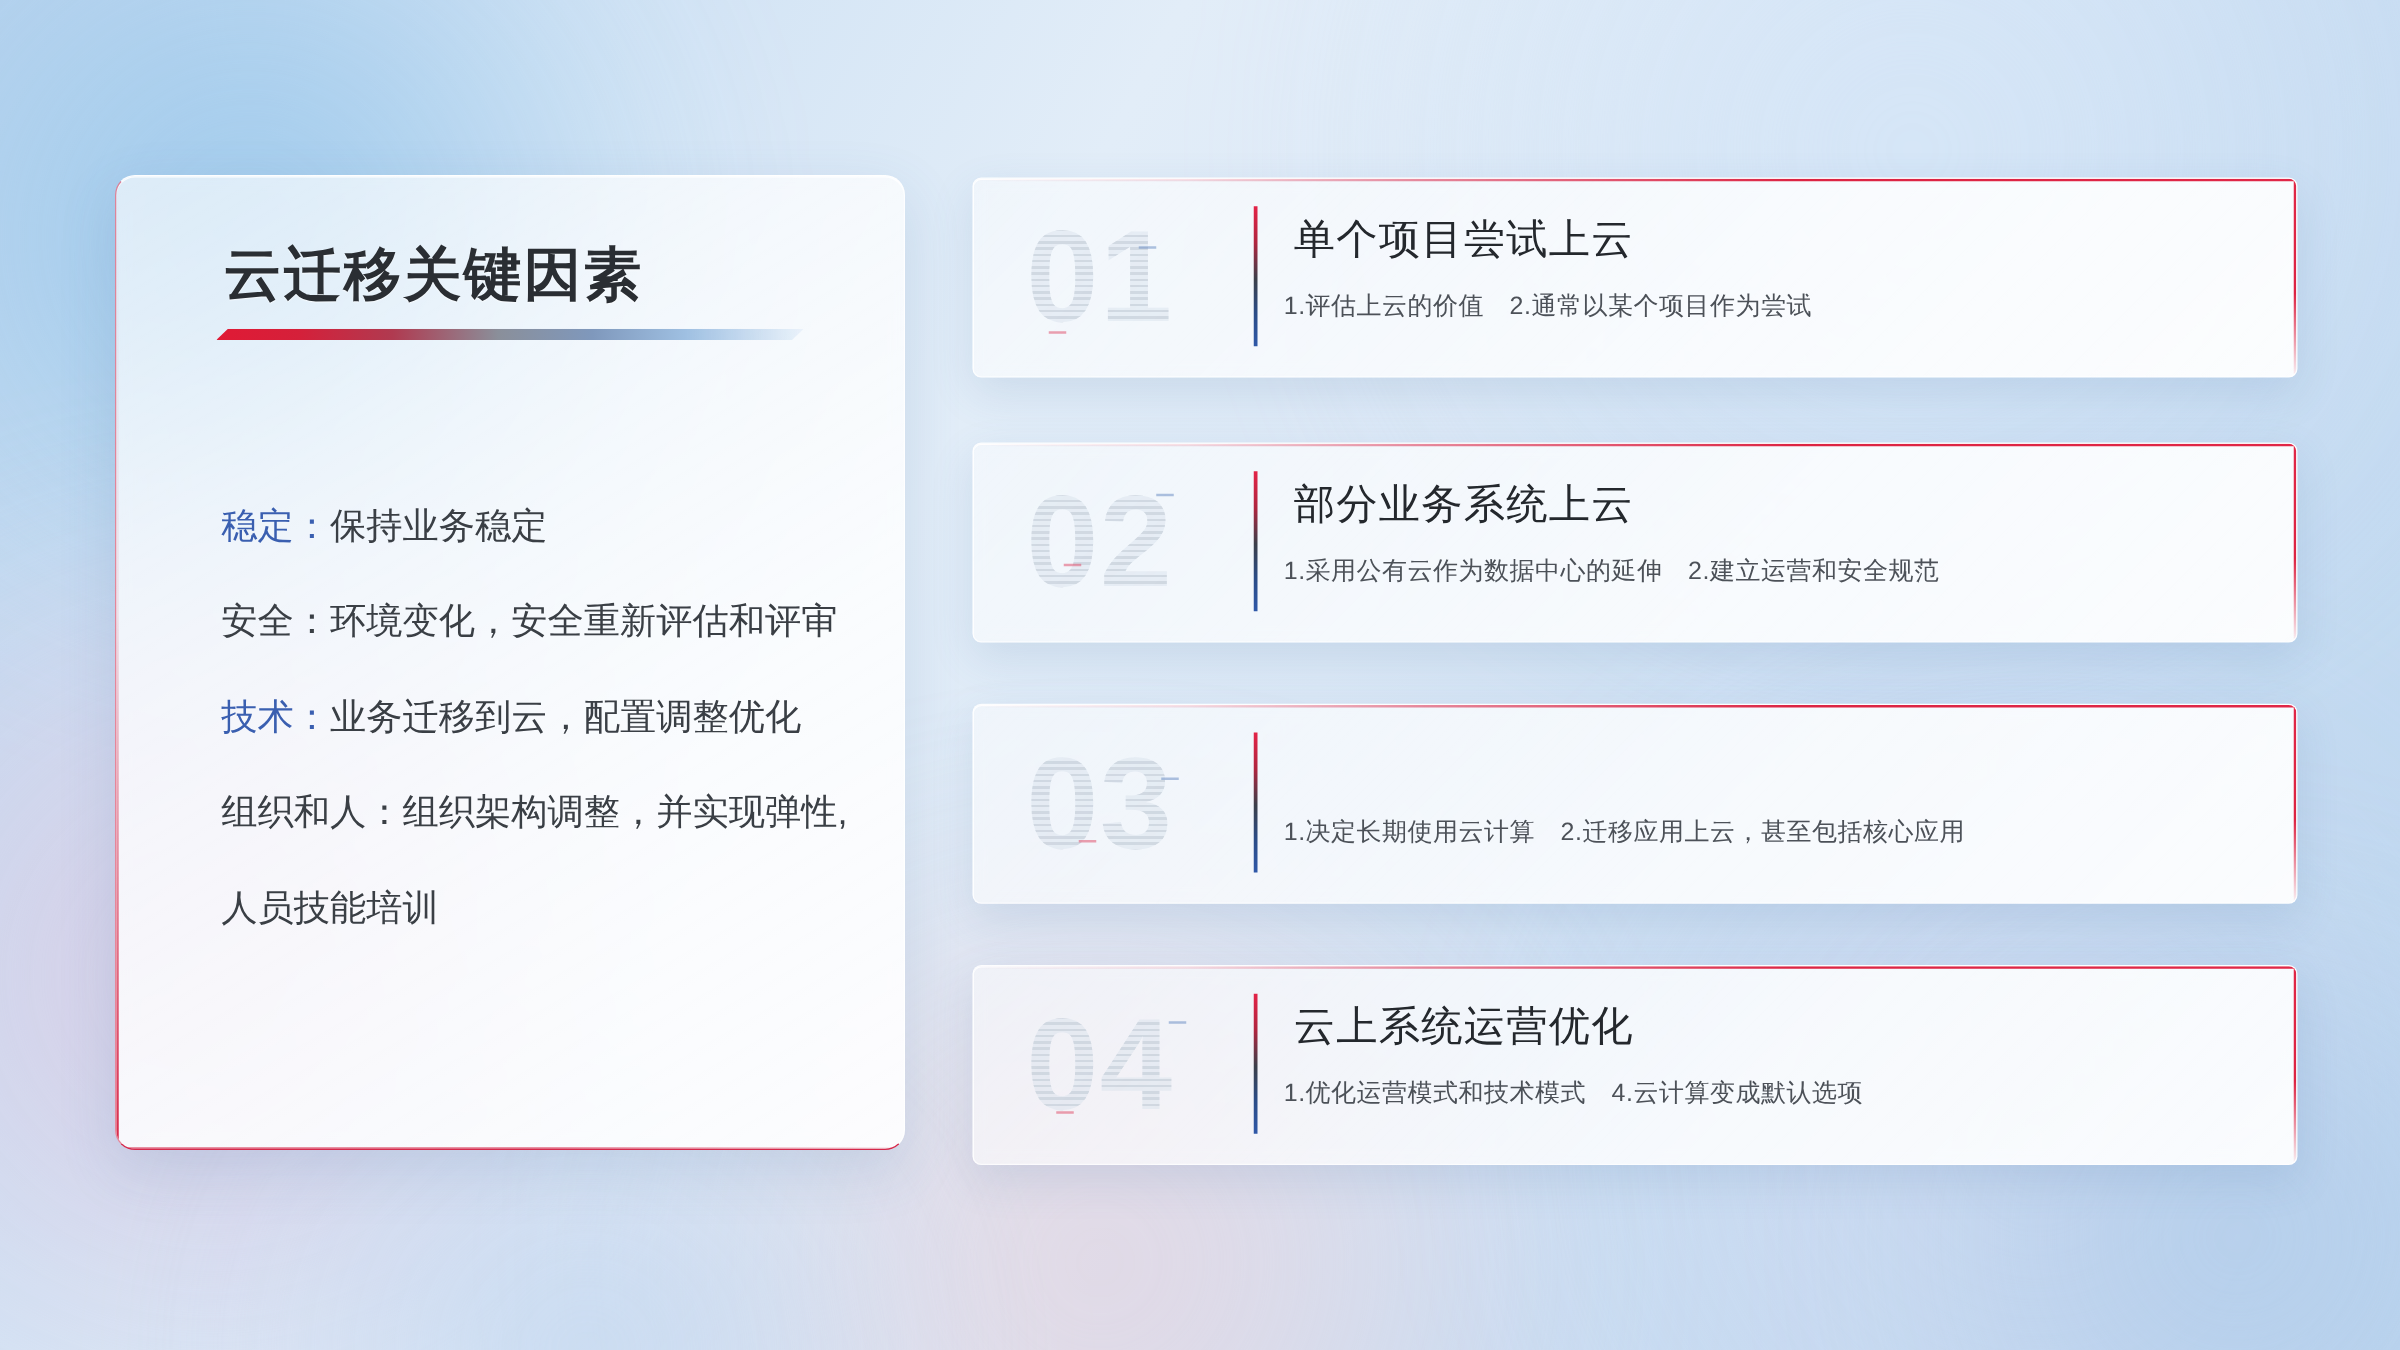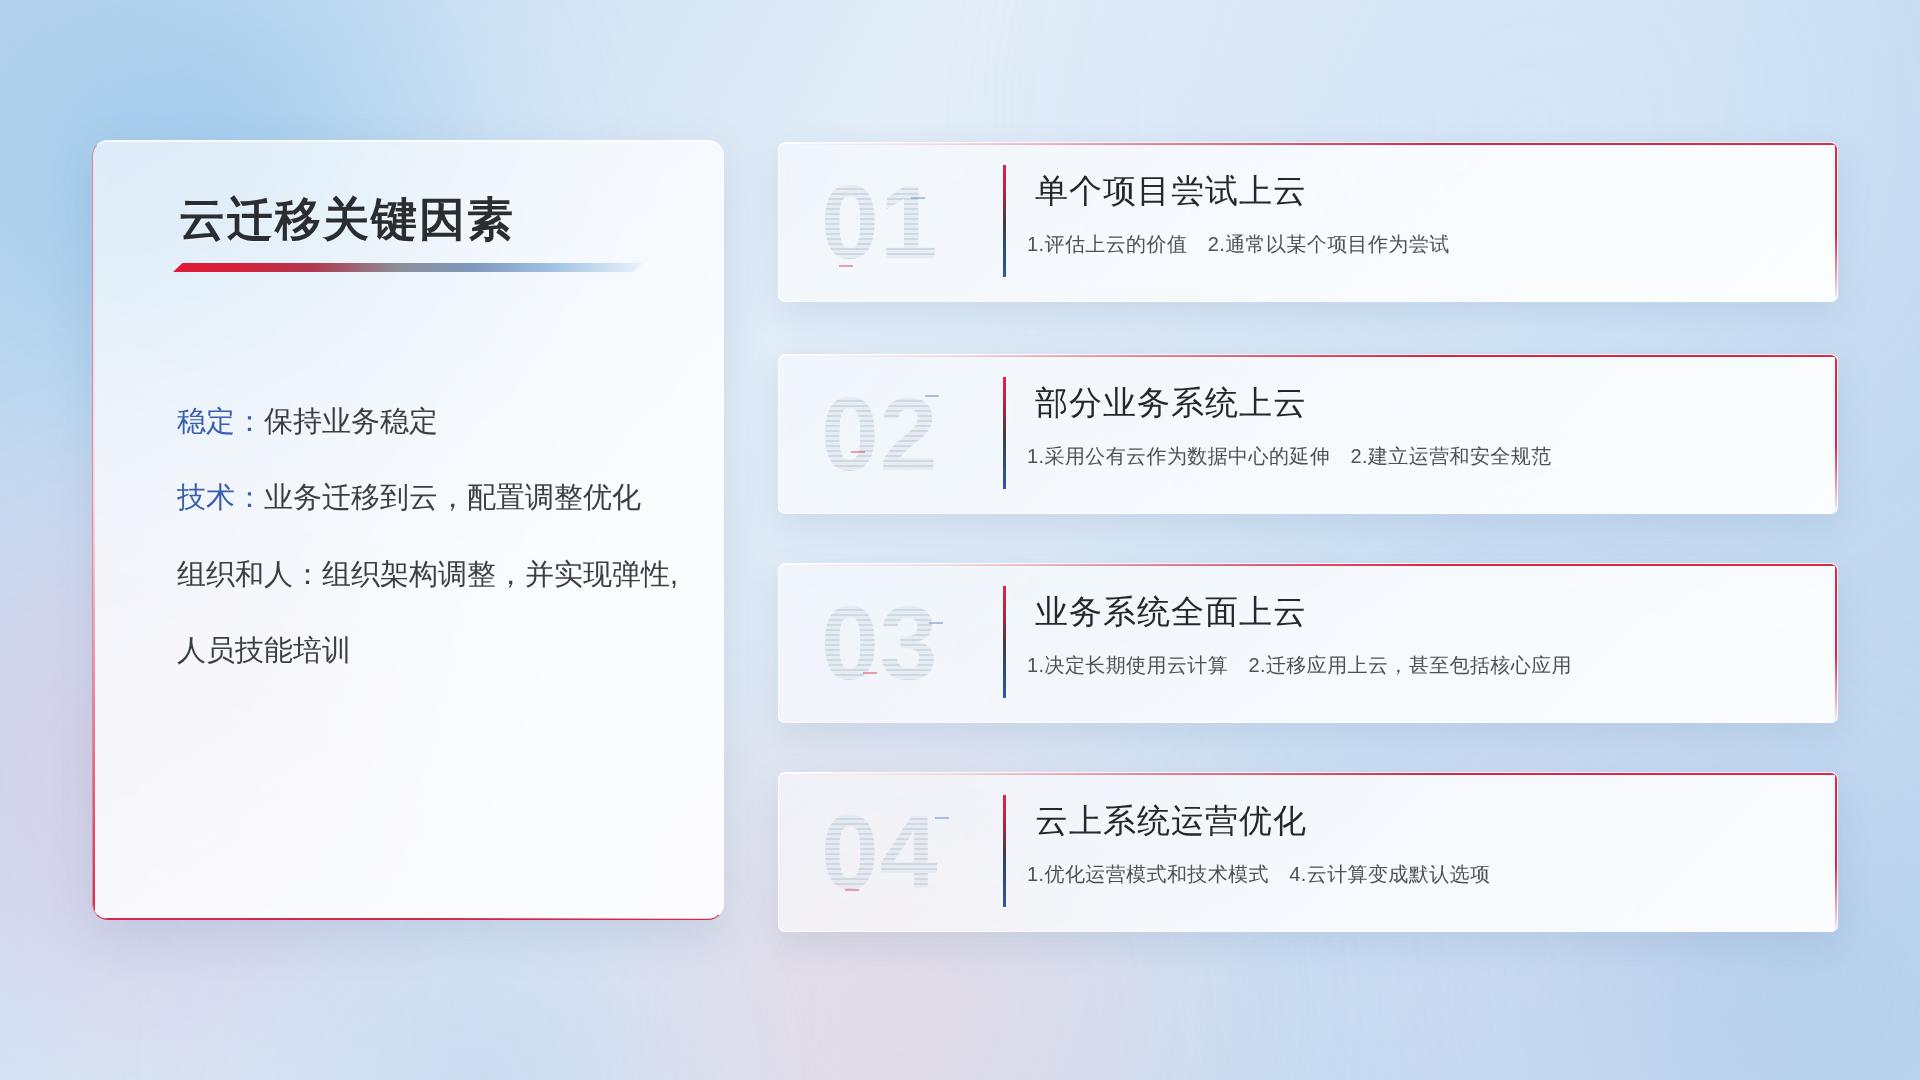--- a/index.html
+++ b/index.html
@@ -181,20 +181,23 @@
     <div class="lp-leftfade"></div>
 
     <h1 class="panel-title">云迁移关键因素</h1>
     <div class="title-rule"></div>
 
     <div class="factor-list">
       <div class="factor-row">
         <span class="factor-key">稳定：</span><span>保持业务稳定</span>
       </div>
       <div class="factor-row">
+        <span class="factor-key dark">安全：</span><span>环境变化，安全重新评估和评审</span>
+      </div>
+      <div class="factor-row">
         <span class="factor-key">技术：</span><span>业务迁移到云，配置调整优化</span>
       </div>
       <div class="factor-row">
         <span class="factor-key dark">组织和人：</span><span>组织架构调整，并实现弹性,</span>
       </div>
       <div class="factor-row">
         <span class="factor-key dark"></span><span>人员技能培训</span>
       </div>
     </div>
   </section>
@@ -224,21 +227,20 @@
   </section>
 
   <section class="card" style="top:563px">
     <div class="card-topline"></div>
     <div class="card-rightline"></div>
     <div class="card-num-ghost">03</div>
     <div class="card-num">03</div>
     <div class="num-speck" style="left:84px;top:108px;background:#e0546f"></div>
     <div class="num-speck" style="left:150px;top:58px;background:#6f8fc4"></div>
     <div class="card-bar"></div>
-    <h2 class="card-title">业务系统全面上云</h2>
     <p class="card-desc">1.决定长期使用云计算　2.迁移应用上云，甚至包括核心应用</p>
   </section>
 
   <section class="card" style="top:772px">
     <div class="card-topline"></div>
     <div class="card-rightline"></div>
     <div class="card-num-ghost">04</div>
     <div class="card-num">04</div>
     <div class="num-speck" style="left:66px;top:116px;background:#e0546f"></div>
     <div class="num-speck" style="left:156px;top:44px;background:#6f8fc4"></div>

